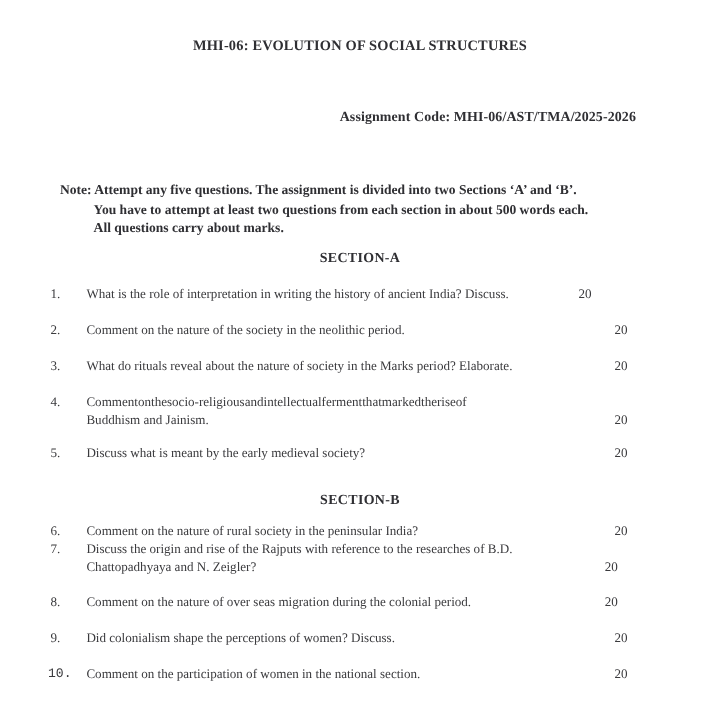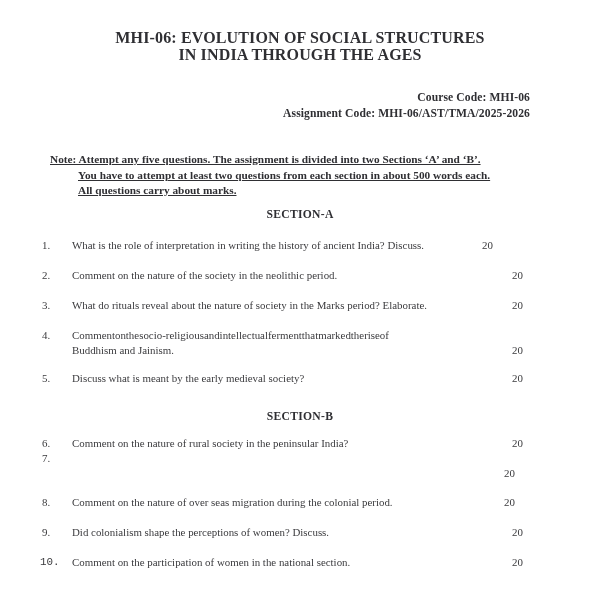--- a/index.html
+++ b/index.html
@@ -24,21 +24,21 @@
   }
 
   
   .doc-title {
     position: absolute;
     left: 0;
     top: 30px;
     width: 600px;
     text-align: center;
     font-weight: bold;
-    font-size: 16px;
+    font-size: 12px;
     line-height: 16.5px;
     letter-spacing: 0.15px;
     color: #2f2f33;
   }
   .doc-title .line2 { display: block; }
 
   
   .code-block {
     position: absolute;
     right: 70px;
@@ -55,21 +55,20 @@
   
   .note-block {
     position: absolute;
     left: 50px;
     top: 152px;
     width: 510px;
     font-weight: bold;
     font-size: 11.3px;
     line-height: 15.6px;
     color: #2f2f33;
-    text-decoration: underline;
   }
   .note-block .note-line { white-space: nowrap; }
   .note-block .indent { padding-left: 28px; }
 
   
   .section-head {
     position: absolute;
     width: 600px;
     text-align: center;
     font-weight: bold;
@@ -136,25 +135,23 @@
 
   #q10 .q-num { left: 40px; font-family: Liberation Mono, monospace; }
 </style>
 </head>
 <body>
 
 <div class="page">
 
   <div class="doc-title">
     <span>MHI-06: EVOLUTION OF SOCIAL STRUCTURES</span>
-    <span class="line2">IN INDIA THROUGH THE AGES</span>
   </div>
 
   <div class="code-block">
-    <div>Course Code: MHI-06</div>
     <div>Assignment Code: MHI-06/AST/TMA/2025-2026</div>
   </div>
 
   <div class="note-block">
     <div class="note-line">Note: Attempt any five questions. The assignment is divided into two Sections ‘A’ and ‘B’.</div>
     <div class="note-line indent">You have to attempt at least two questions from each section in about 500 words each.</div>
     <div class="note-line indent">All questions carry about marks.</div>
   </div>
 
   <div class="section-head sec-a">SECTION-A</div>
@@ -196,20 +193,22 @@
 
   <div class="q" id="q6">
     <span class="q-num">6.</span>
     <span class="q-text">Comment on the nature of rural society in the peninsular India?</span>
     <span class="q-marks">20</span>
   </div>
 
   <div class="q" id="q7">
     <span class="q-num">7.</span>
     <span class="q-text">
+      <span>Discuss the origin and rise of the Rajputs with reference to the researches of B.D.</span>
+      <span class="l2">Chattopadhyaya and N. Zeigler?</span>
     </span>
     <span class="q-marks">20</span>
   </div>
 
   <div class="q" id="q8">
     <span class="q-num">8.</span>
     <span class="q-text">Comment on the nature of over seas migration during the colonial period.</span>
     <span class="q-marks">20</span>
   </div>
 

